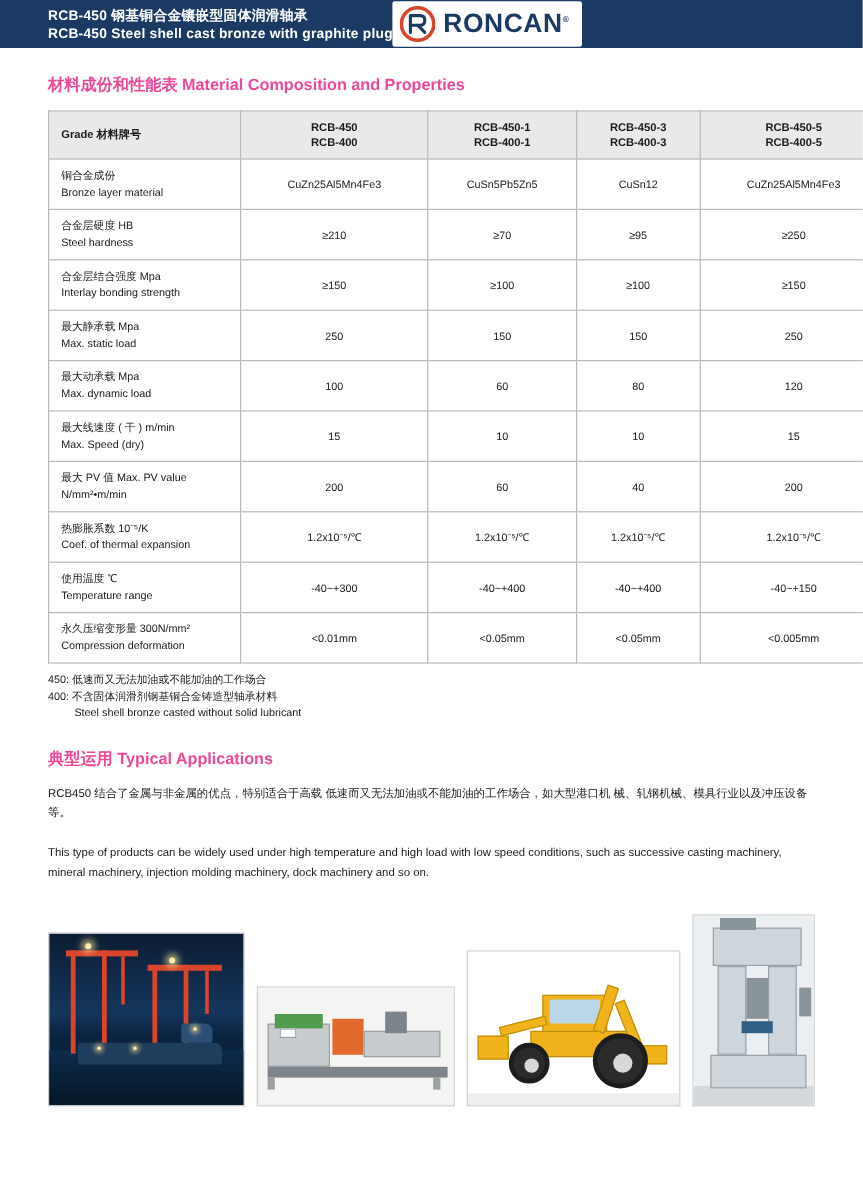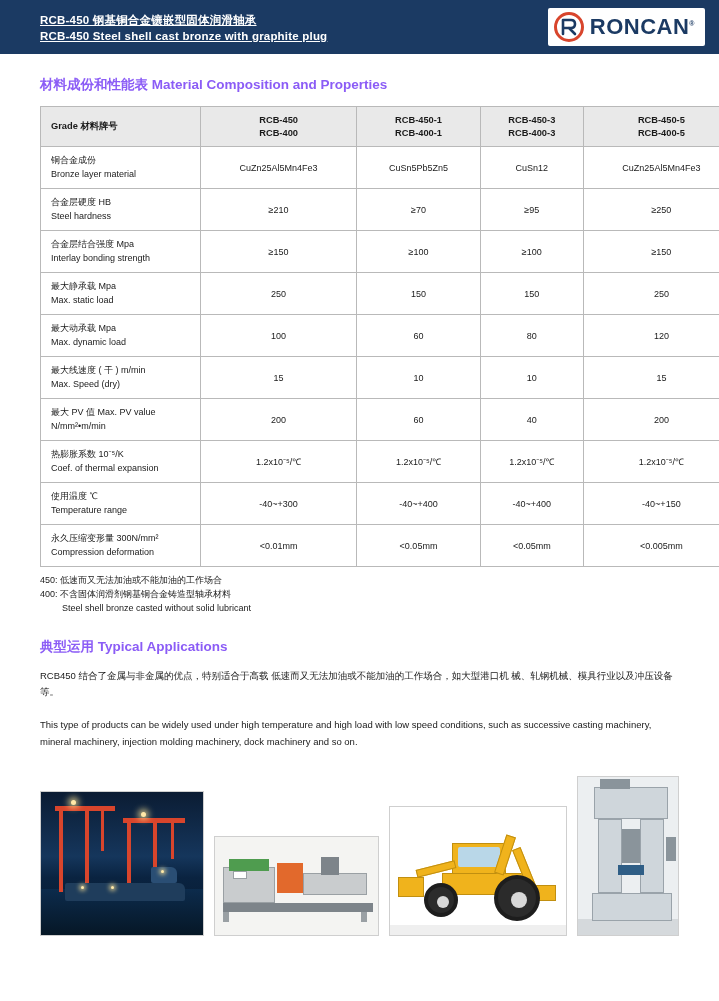--- a/index.html
+++ b/index.html
@@ -9,28 +9,26 @@
     height: 1001px;
     background: #ffffff;
     font-family: "Liberation Sans", sans-serif;
     color: #1a1a1a;
     position: relative;
     overflow: hidden;
   }
 
   
   .header {
-    height: 54px;
+    height: 40px;
     background: #1b3a63;
     color: #ffffff;
     display: flex;
     align-items: center;
-    justify-content: space-between;
     padding: 0 14px 0 40px;
-    text-decoration: underline;
   }
   .header-titles { display: flex; flex-direction: column; gap: 2px; }
   .header-title-cn {
     font-size: 11.5px;
     font-weight: bold;
     letter-spacing: .2px;
   }
   .header-title-en {
     font-size: 11.5px;
     font-weight: bold;
@@ -47,21 +45,21 @@
     color: #1b3a63;
     letter-spacing: .5px;
     line-height: 1;
   }
   .logo-reg { font-size: 7px; vertical-align: super; color:#1b3a63;}
 
   
   .section-title {
     font-size: 13.5px;
     font-weight: bold;
-    color: #8b5cf6;
+    color: #ec4899;
     margin: 22px 0 12px 40px;
   }
 
   
   table.spec {
     border-collapse: collapse;
     margin-left: 40px;
     width: 700px;
     font-size: 9px;
   }

